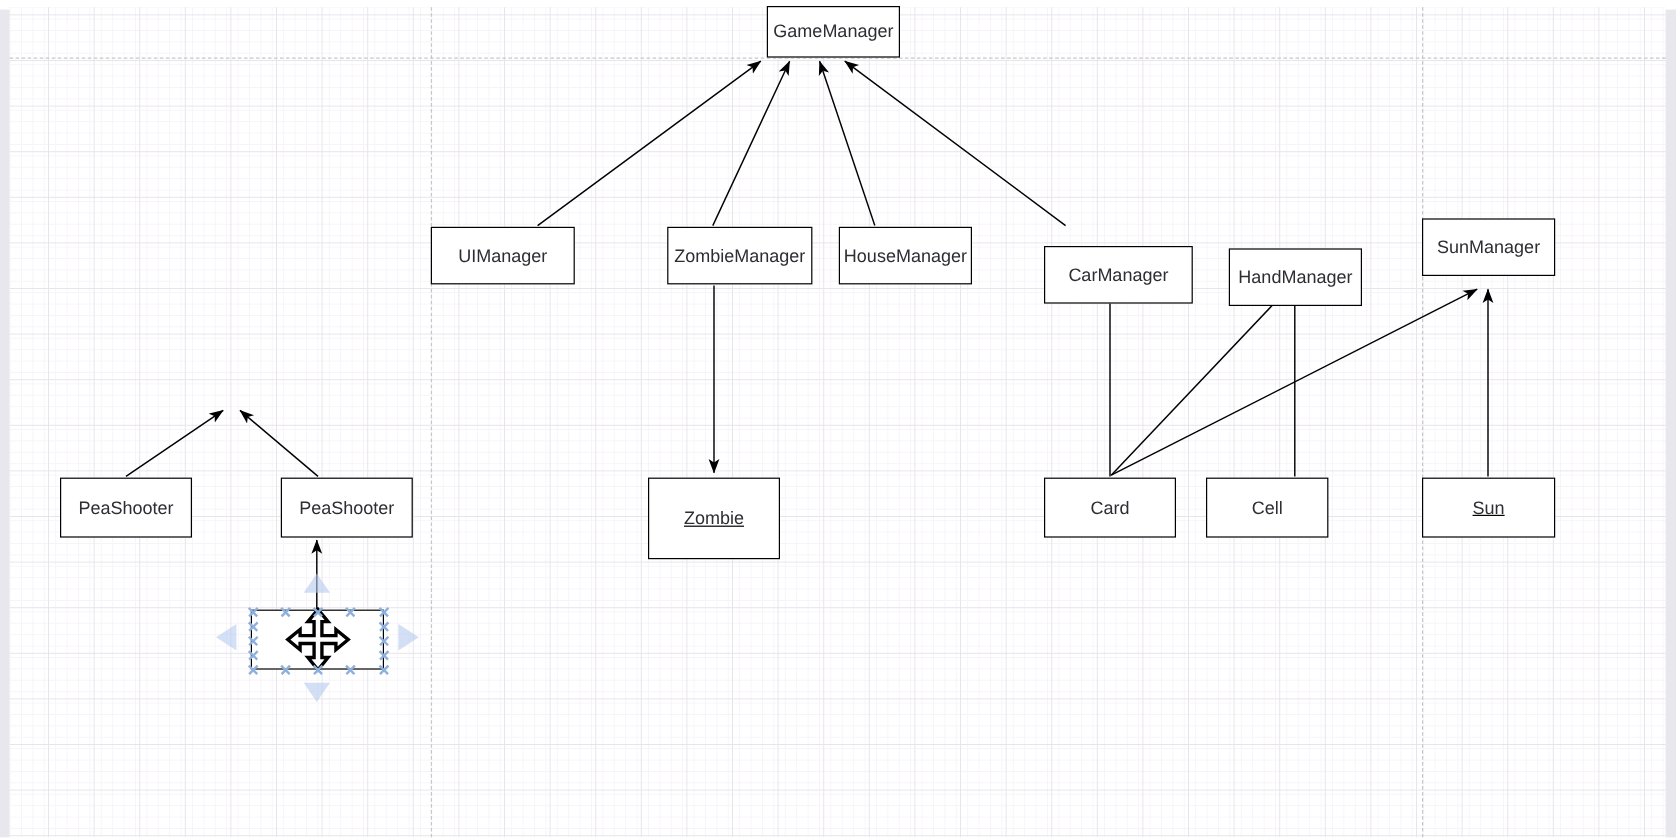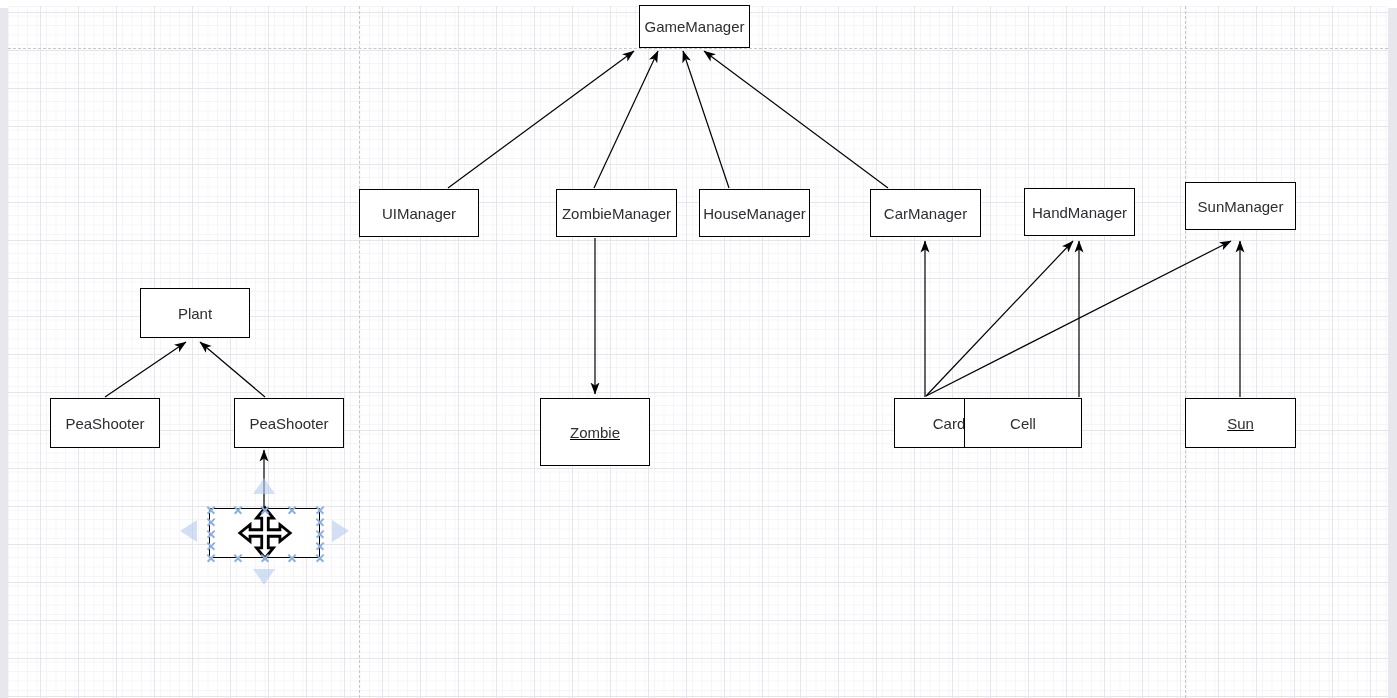--- a/index.html
+++ b/index.html
@@ -92,45 +92,42 @@
   </div>
   <div class="node" style="left:359px;top:189px;width:120px;height:48px;">
     <span class="node-label">UIManager</span>
   </div>
   <div class="node" style="left:539px;top:189px;width:121px;height:48px;margin-left:17px;">
     <span class="node-label">ZombieManager</span>
   </div>
   <div class="node" style="left:699px;top:189px;width:111px;height:48px;text-align:center;">
     <span class="node-label">HouseManager</span>
   </div>
-  <div class="node" style="left:870px;top:189px;width:111px;height:48px;text-align:center;">
+  <div class="node" style="left:870px;top:205px;width:124px;height:48px;text-align:center;">
     <span class="node-label">CarManager</span>
   </div>
-  <div class="node" style="left:1024px;top:188px;width:111px;height:48px;">
+  <div class="node" style="left:1024px;top:207px;width:111px;height:48px;">
     <span class="node-label">HandManager</span>
   </div>
   <div class="node" style="left:1185px;top:182px;width:111px;height:48px;">
     <span class="node-label">SunManager</span>
-  </div>
-  <div class="node" style="left:140px;top:288px;width:110px;height:50px;">
-    <span class="node-label">Plant</span>
   </div>
   <div class="node" style="left:50px;top:398px;width:110px;height:50px;">
     <span class="node-label">PeaShooter</span>
   </div>
   <div class="node" style="left:210px;top:398px;width:110px;height:50px;margin-left:24px;">
     <span class="node-label">PeaShooter</span>
   </div>
   <div class="node" style="left:540px;top:398px;width:110px;height:68px;text-decoration:underline;">
     <span class="node-label">Zombie</span>
   </div>
-  <div class="node" style="left:870px;top:398px;width:110px;height:50px;margin-left:24px;">
+  <div class="node" style="left:870px;top:398px;width:110px;height:50px;">
     <span class="node-label">Card</span>
   </div>
-  <div class="node" style="left:964px;top:398px;width:118px;height:50px;">
+  <div class="node" style="left:1005px;top:398px;width:102px;height:50px;">
     <span class="node-label">Cell</span>
   </div>
   <div class="node" style="left:1185px;top:398px;width:111px;height:50px;text-decoration:underline;">
     <span class="node-label">Sun</span>
   </div>
 
   <div class="node" id="selected-node" style="left:209px;top:508px;width:111px;height:50px;">
     <span class="node-label"></span>
     <svg id="move-icon" width="56" height="56" viewBox="-30 -30 60 60">
       <path d="M0,-27 L-9,-16 L-3.5,-16 L-3.5,-3.5 L-16,-3.5 L-16,-9 L-27,0 L-16,9 L-16,3.5 L-3.5,3.5 L-3.5,16 L-9,16 L0,27 L9,16 L3.5,16 L3.5,3.5 L16,3.5 L16,9 L27,0 L16,-9 L16,-3.5 L3.5,-3.5 L3.5,-16 L9,-16 Z" fill="#ffffff" stroke="#000000" stroke-width="3" stroke-linejoin="miter"></path>

